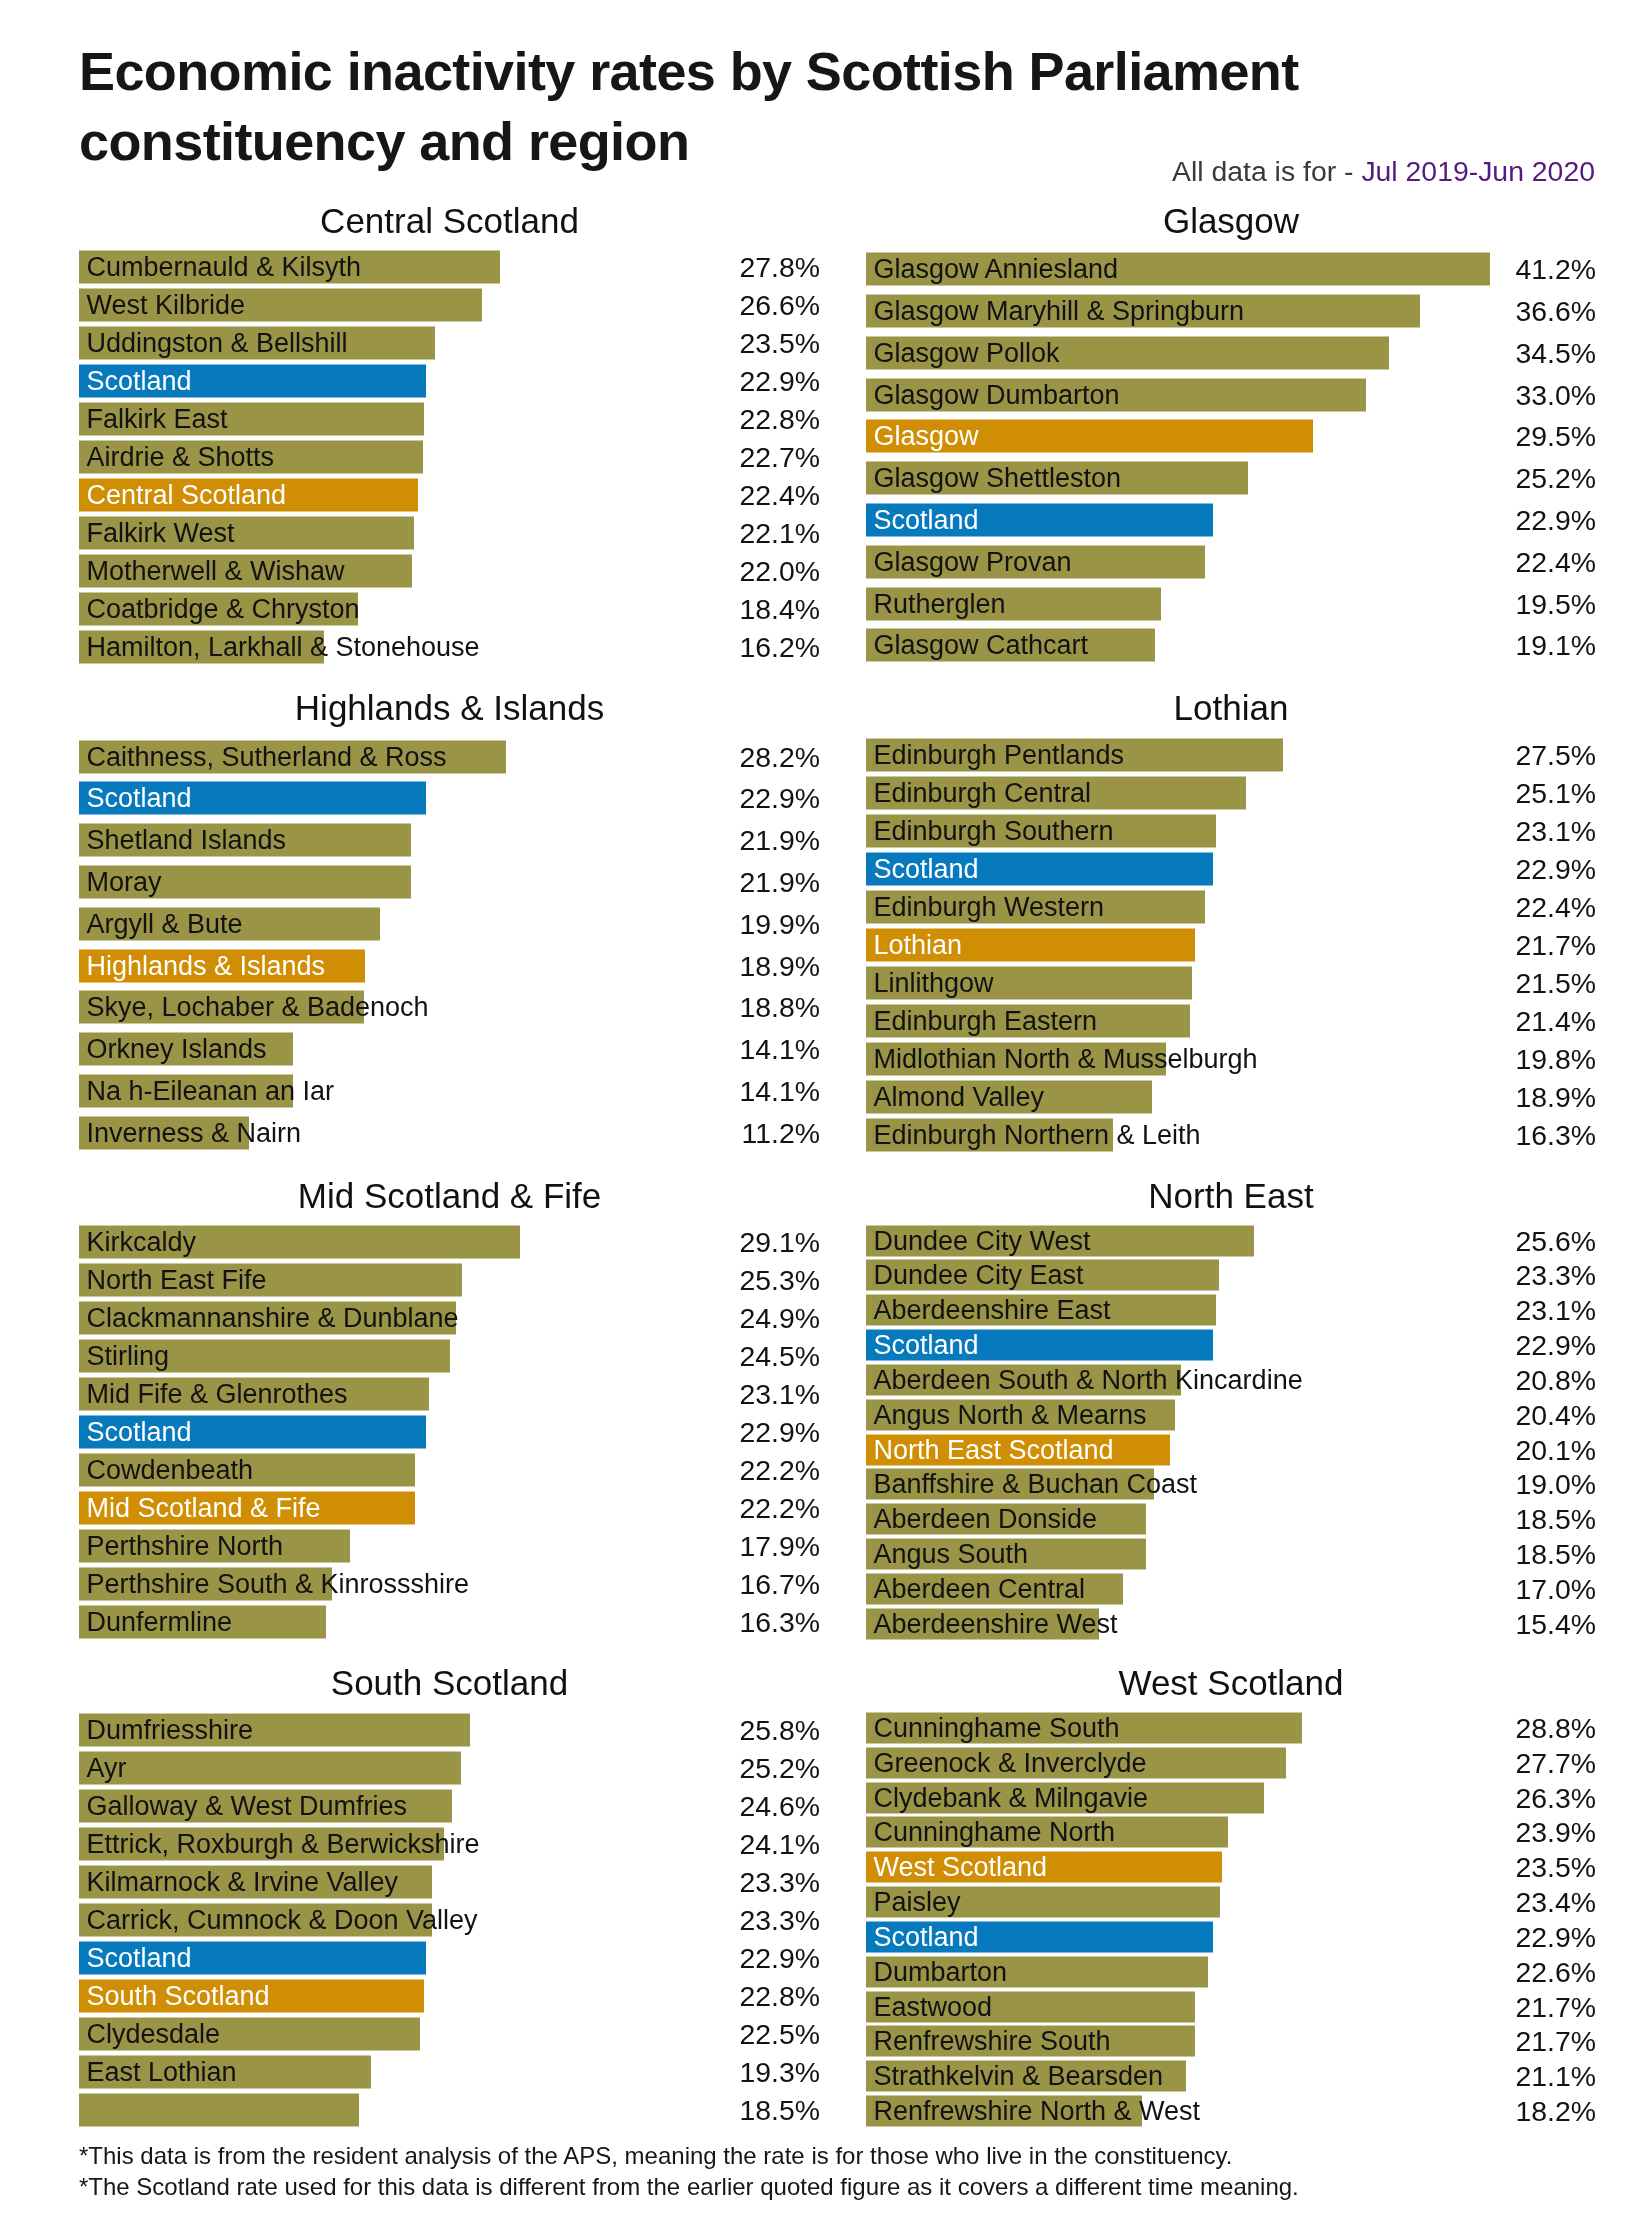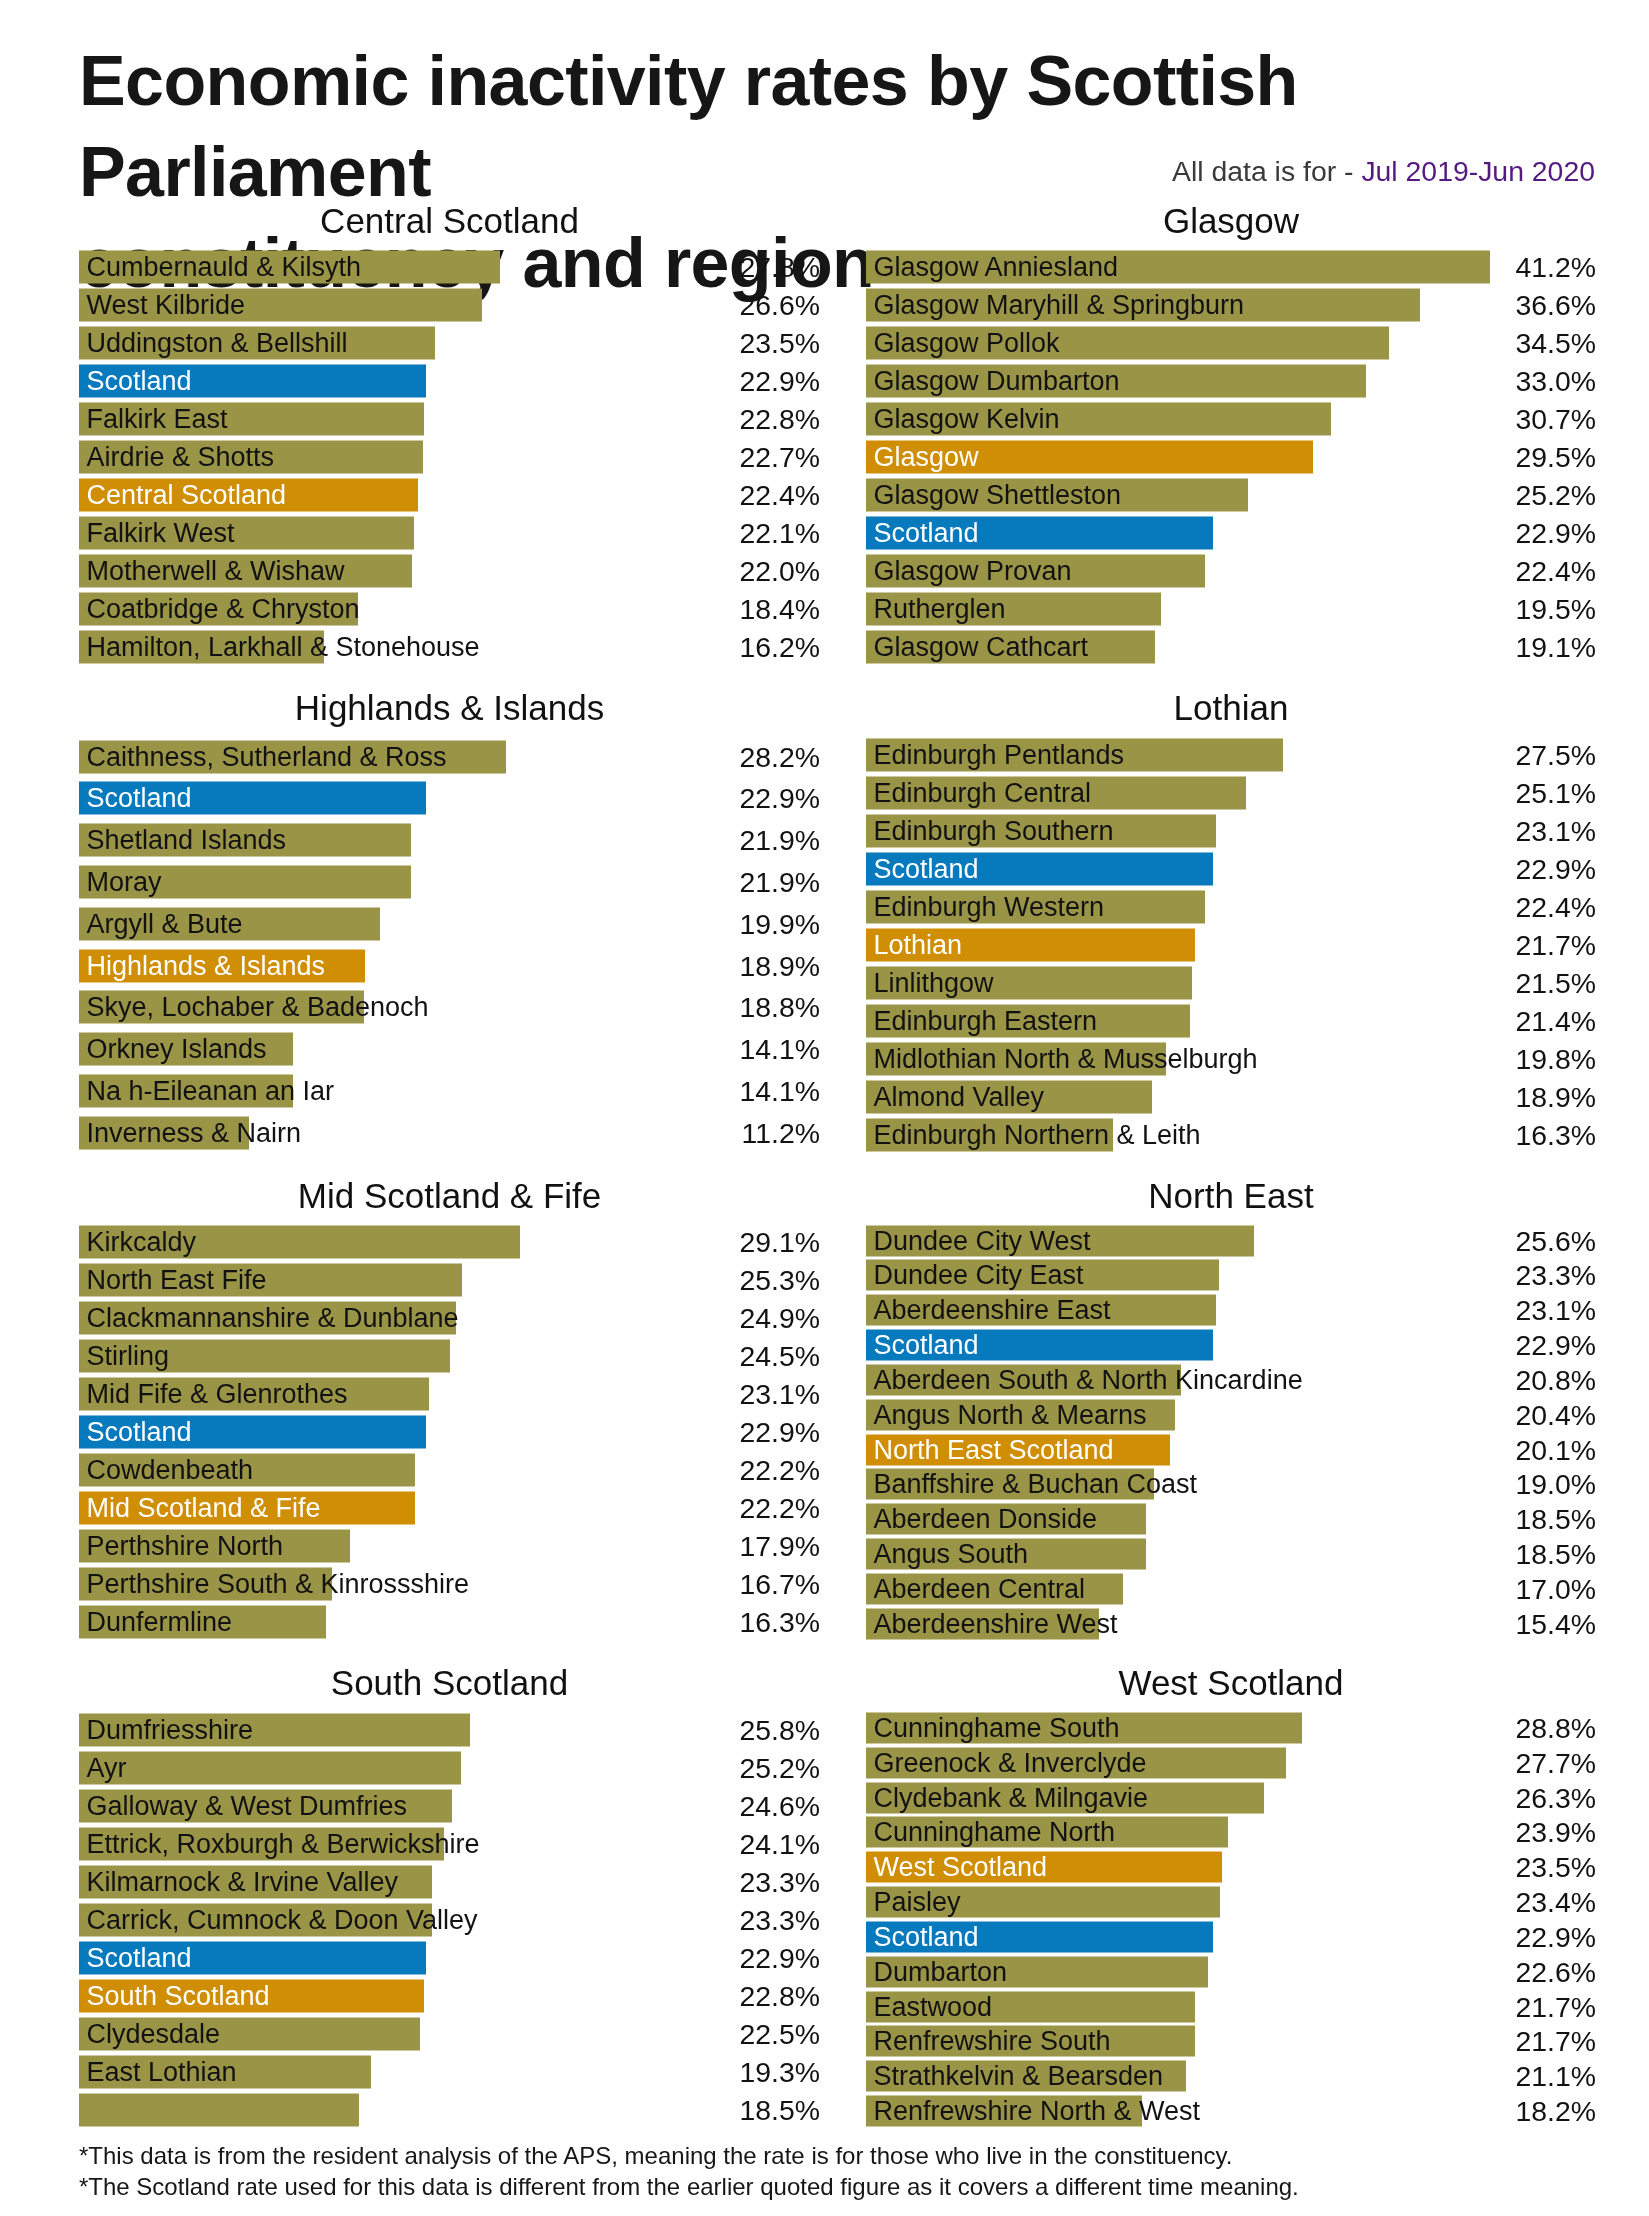--- a/index.html
+++ b/index.html
@@ -2,21 +2,21 @@
 <html style="--bar: #9a9446; --scotland: #0779bd; --region: #d08e04; --period: #551a80;font-size:10px"><head>
 <meta charset="utf-8">
 <style>
   html,body{margin:0;padding:0;background:#fff;}
   body{
     width:1649px;height:2216px;box-sizing:border-box;overflow:hidden;
     font-family:"Liberation Sans",sans-serif;color:#141414;
   }
   .page{padding:36px 54px 0 79px;box-sizing:border-box;}
   header{position:relative;height:153px;}
-  h1{margin:0;font-size:70px;line-height:1.3;font-weight:800;letter-spacing:-0.6px;color:#161616;}
+  h1{margin:0;font-size:54px;line-height:1.3;font-weight:800;letter-spacing:-0.6px;color:#161616;}
   .subtitle{position:absolute;right:0;bottom:1.2px;font-size:28.4px;color:#3a3a3a;white-space:nowrap;}
   .subtitle .period{color:var(--period,#551a80);font-weight:400;}
   .grid{
     display:grid;grid-template-columns:741px 730px;
     column-gap:46px;row-gap:21px;margin-top:11px;
   }
   .panel-title{margin:0 0 7.4px 0;font-size:35px;font-weight:400;text-align:center;
     height:41px;line-height:41px;color:#111;}
   .rows{height:418px;display:flex;flex-direction:column;}
   .row{position:relative;flex:1;}
@@ -124,25 +124,20 @@
             <div class="bar constituency" style="width: 523px; height: 33px;"></div>
             <span class="label constituency">Glasgow Pollok</span>
             <span class="pct">34.5%</span>
           </div>
           <div class="row">
             <div class="bar constituency" style="width: 500px; height: 33px;"></div>
             <span class="label constituency">Glasgow Dumbarton</span>
             <span class="pct">33.0%</span>
           </div>
           <div class="row">
-            <div class="bar constituency" style="width: 465px; height: 33px;"></div>
-            <span class="label constituency">Glasgow Kelvin</span>
-            <span class="pct">30.7%</span>
-          </div>
-          <div class="row">
             <div class="bar region" style="width: 447px; height: 33px;"></div>
             <span class="label region">Glasgow</span>
             <span class="pct">29.5%</span>
           </div>
           <div class="row">
             <div class="bar constituency" style="width: 382px; height: 33px;"></div>
             <span class="label constituency">Glasgow Shettleston</span>
             <span class="pct">25.2%</span>
           </div>
           <div class="row">

